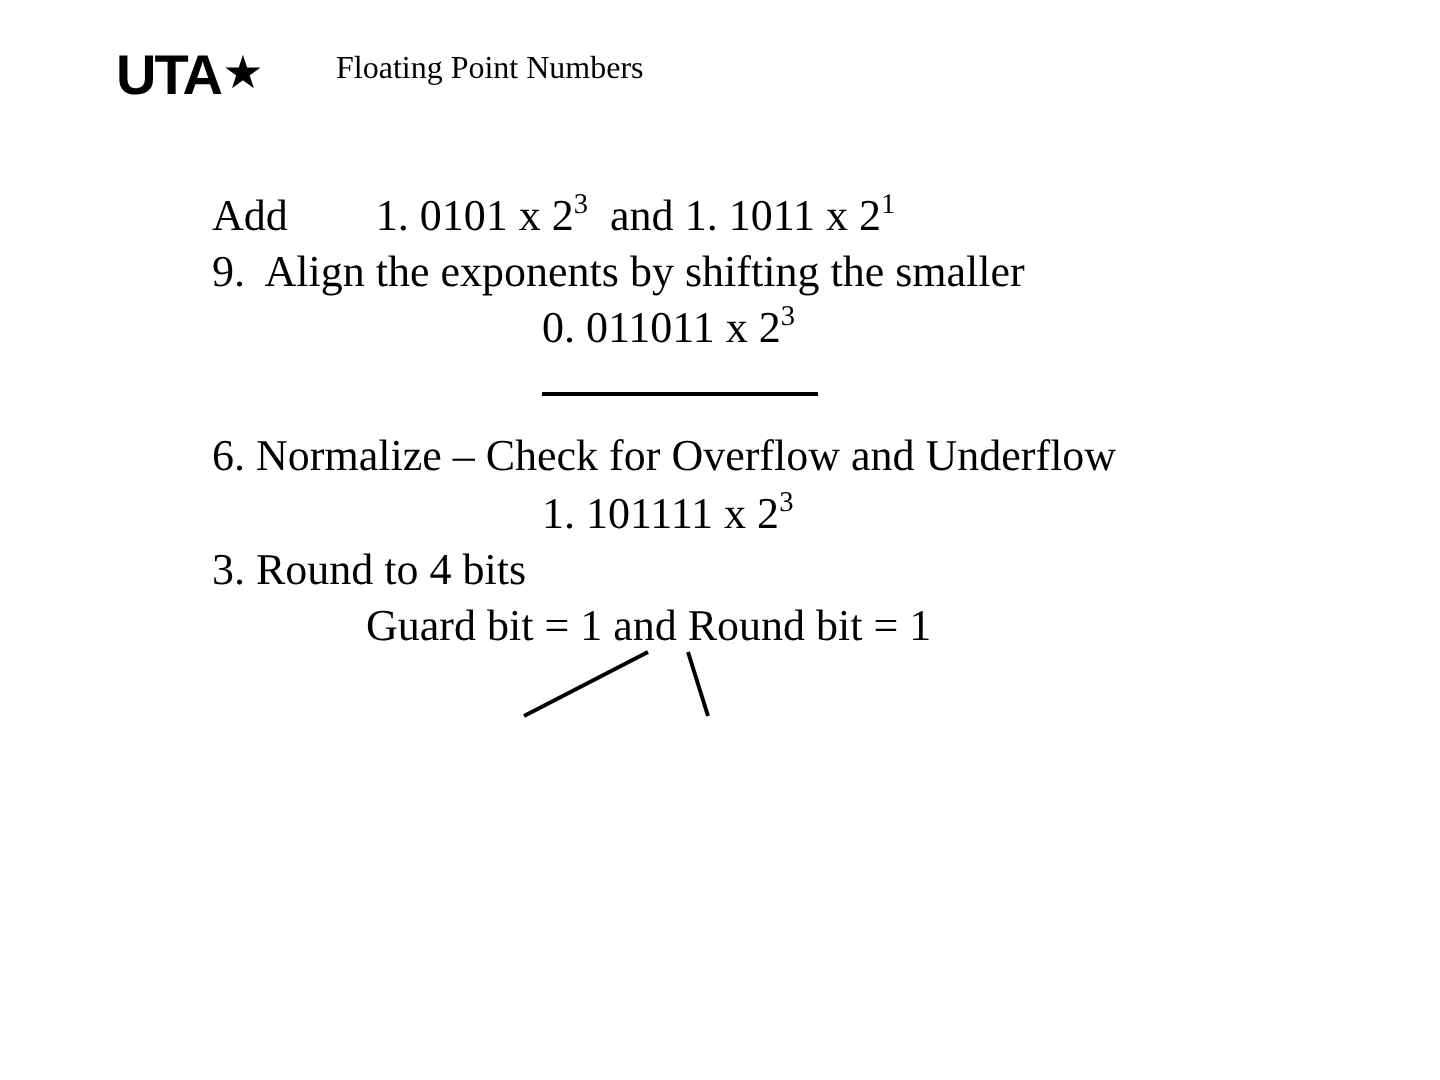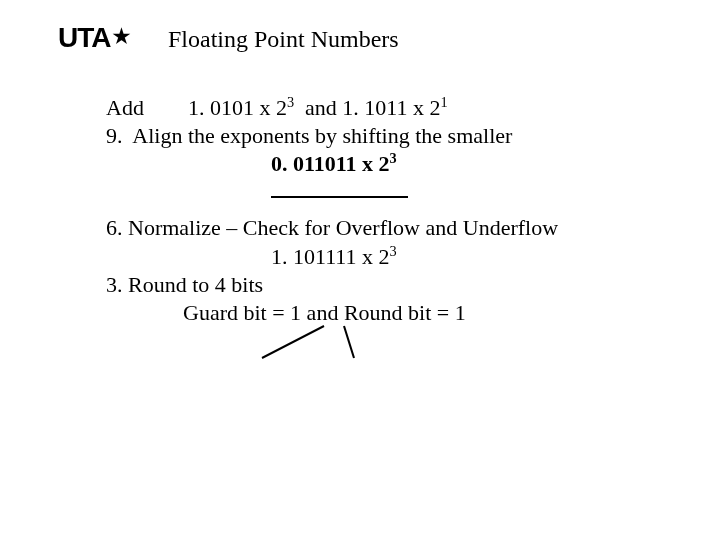--- a/index.html
+++ b/index.html
@@ -33,36 +33,35 @@
     display: inline-block;
     margin-left: 2px;
     font-size: 20px;
     position: relative;
     top: -2px;
   }
   .title {
     position: absolute;
     top: 26px;
     left: 124px;
-    font-size: 24px;
+    font-size: 16px;
   }
   .body {
     position: absolute;
     top: 94px;
     left: 62px;
     right: 40px;
     line-height: 1.28;
   }
   .row { white-space: pre; }
   sup { font-size: 0.65em; vertical-align: super; line-height: 0; }
   .underline {
     display: inline-block;
     border-bottom: 2px solid #000;
     padding-bottom: 18px;
-    font-weight: bold;
   }
   .gap { height: 16px; }
   .annot {
     position: absolute;
     pointer-events: none;
   }
 </style>
 </head>
 <body>
 

